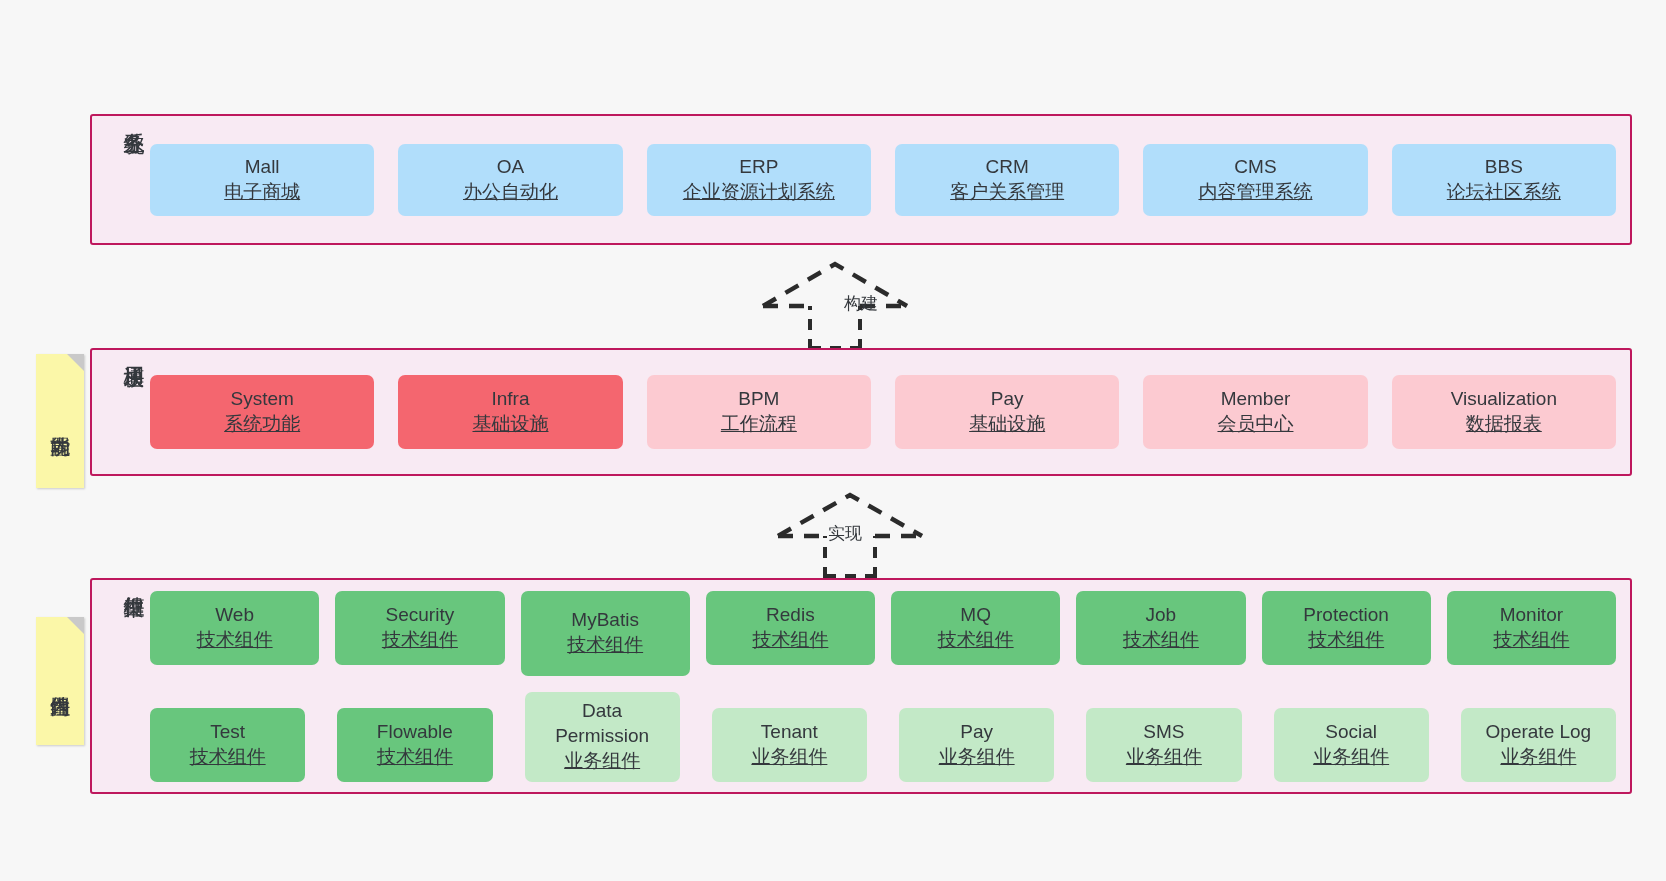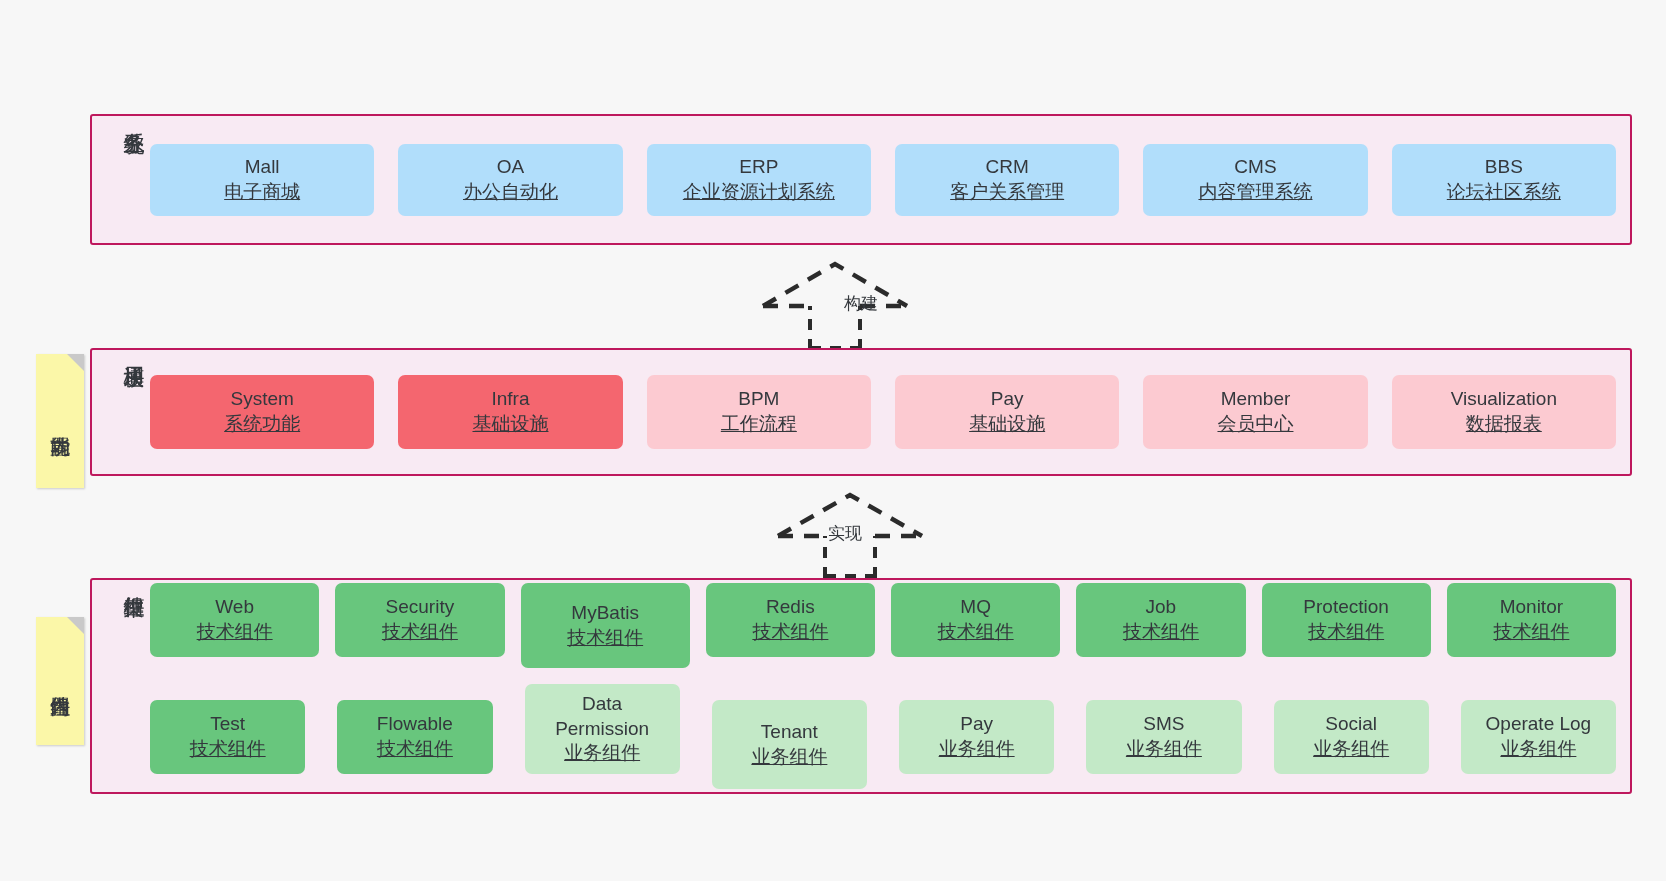--- a/index.html
+++ b/index.html
@@ -272,21 +272,21 @@
           <span class="l2">技术组件</span>
         </div>
         <div class="card c-green" style="height:74px;margin-top:16px;">
           <span class="l1">Flowable</span>
           <span class="l2">技术组件</span>
         </div>
         <div class="card c-lgreen wrap" style="height:90px;">
           <span class="l1">Data Permission</span>
           <span class="l2">业务组件</span>
         </div>
-        <div class="card c-lgreen" style="height:89px;margin-top:16px;">
+        <div class="card c-lgreen" style="height:74px;margin-top:16px;">
           <span class="l1">Tenant</span>
           <span class="l2">业务组件</span>
         </div>
         <div class="card c-lgreen" style="height:74px;margin-top:16px;">
           <span class="l1">Pay</span>
           <span class="l2">业务组件</span>
         </div>
         <div class="card c-lgreen" style="height:74px;margin-top:16px;">
           <span class="l1">SMS</span>
           <span class="l2">业务组件</span>

